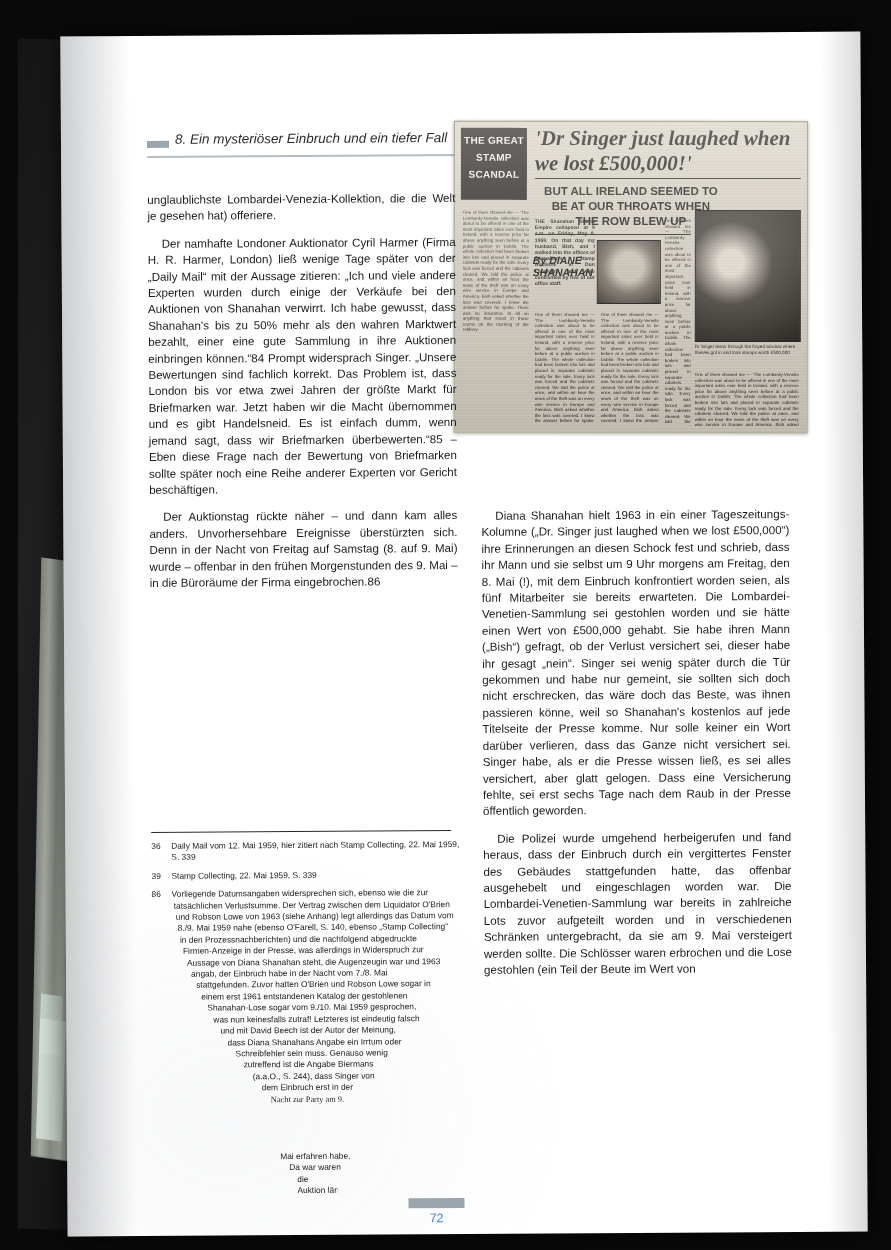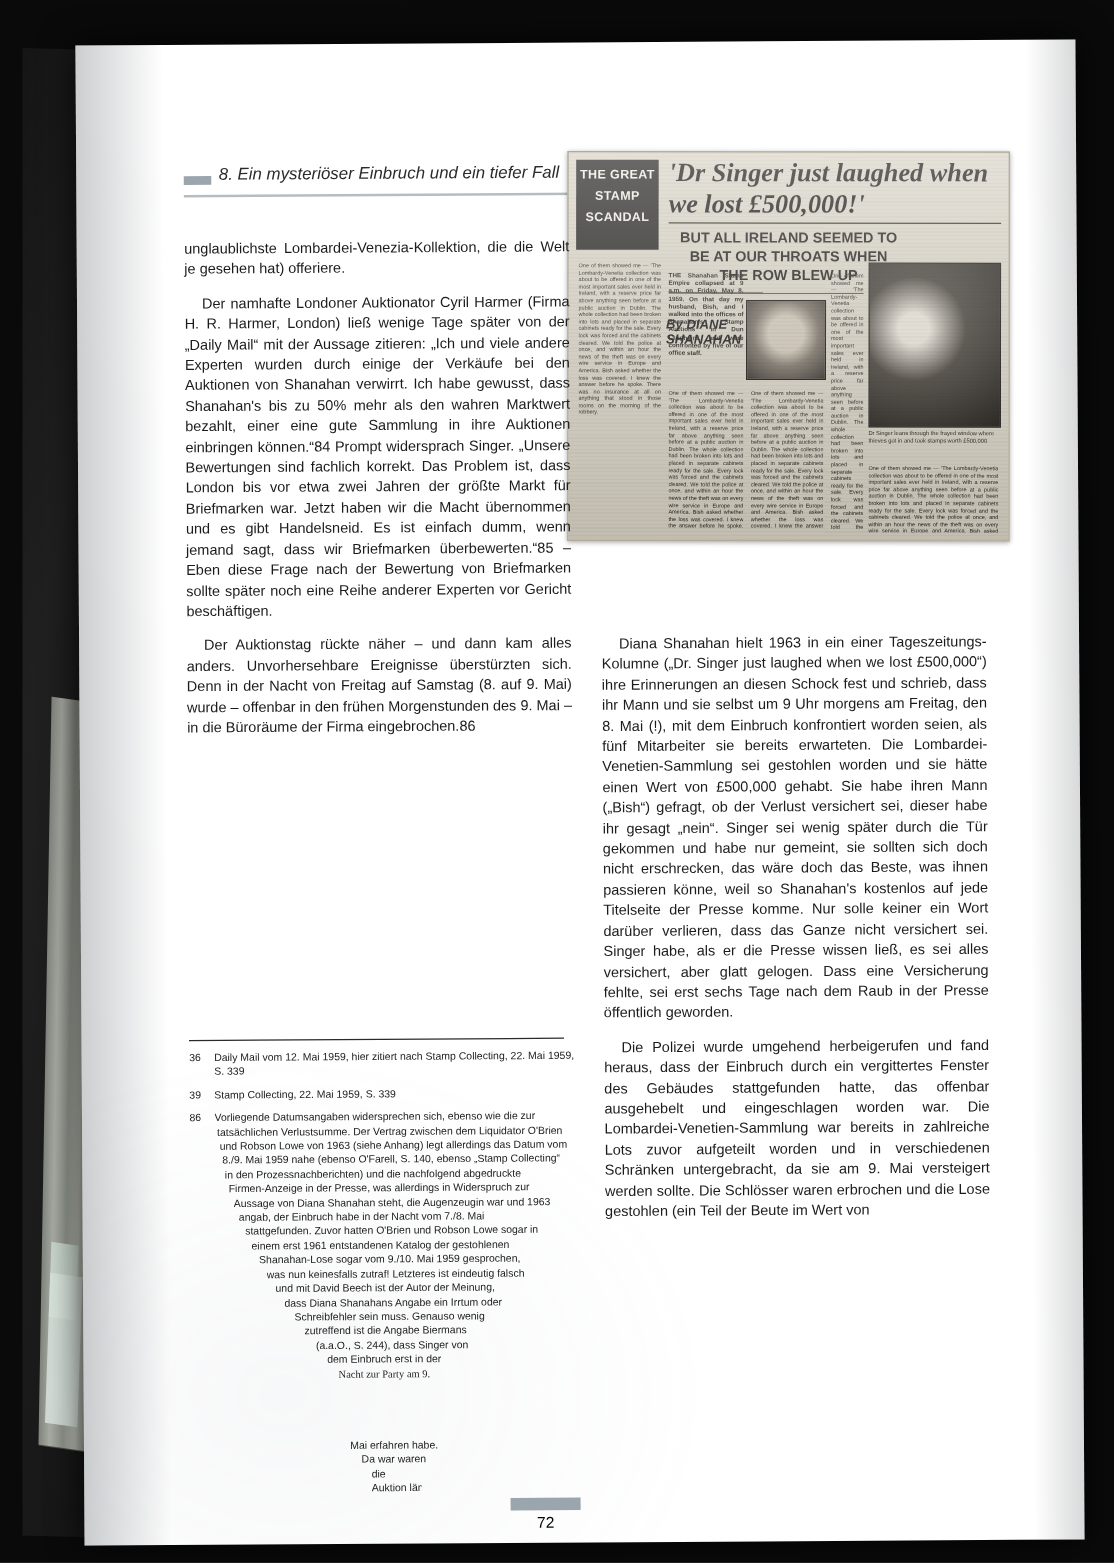--- a/index.html
+++ b/index.html
@@ -313,21 +313,21 @@
     text-align: center;
   }
   .folio .bar {
     width: 56px;
     height: 10px;
     background: #9aa5ad;
     margin-bottom: 3px;
   }
   .folio .num {
     font-size: 12.5px;
-    color: #000000;
+    color: #3b82f6;
   }
 
   
   .watermark {
     position: absolute;
     left: 300px;
     top: 1188px;
     font-size: 25px;
     color: rgba(235,245,250,.72);
     letter-spacing: .5px;

